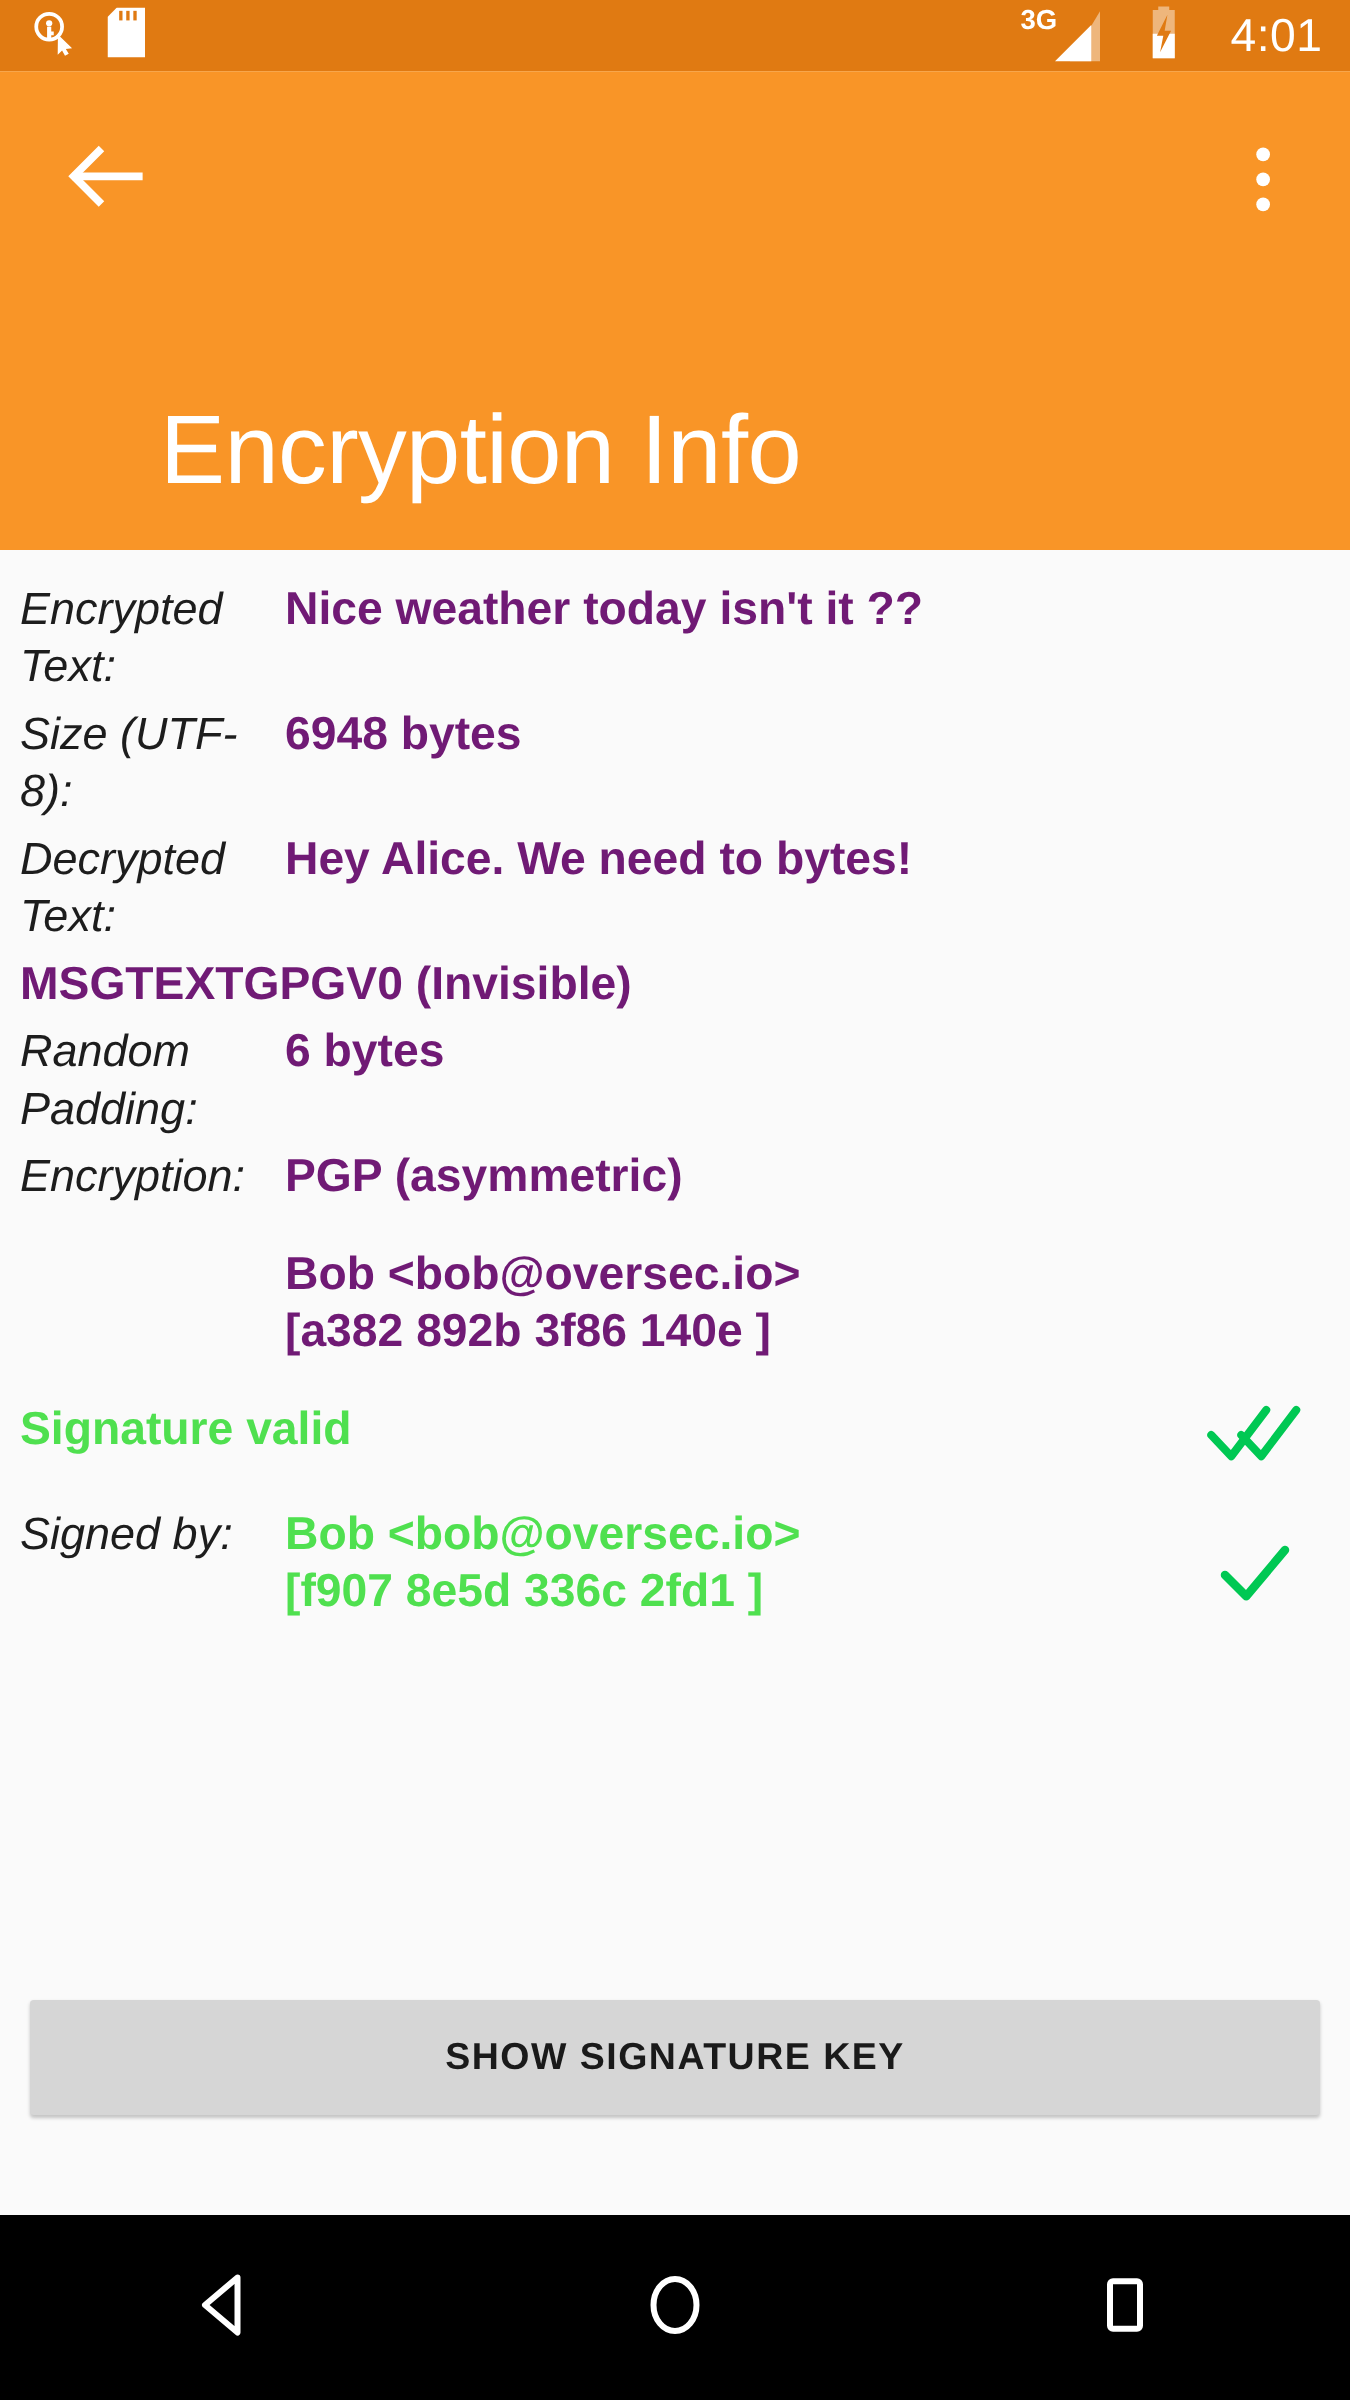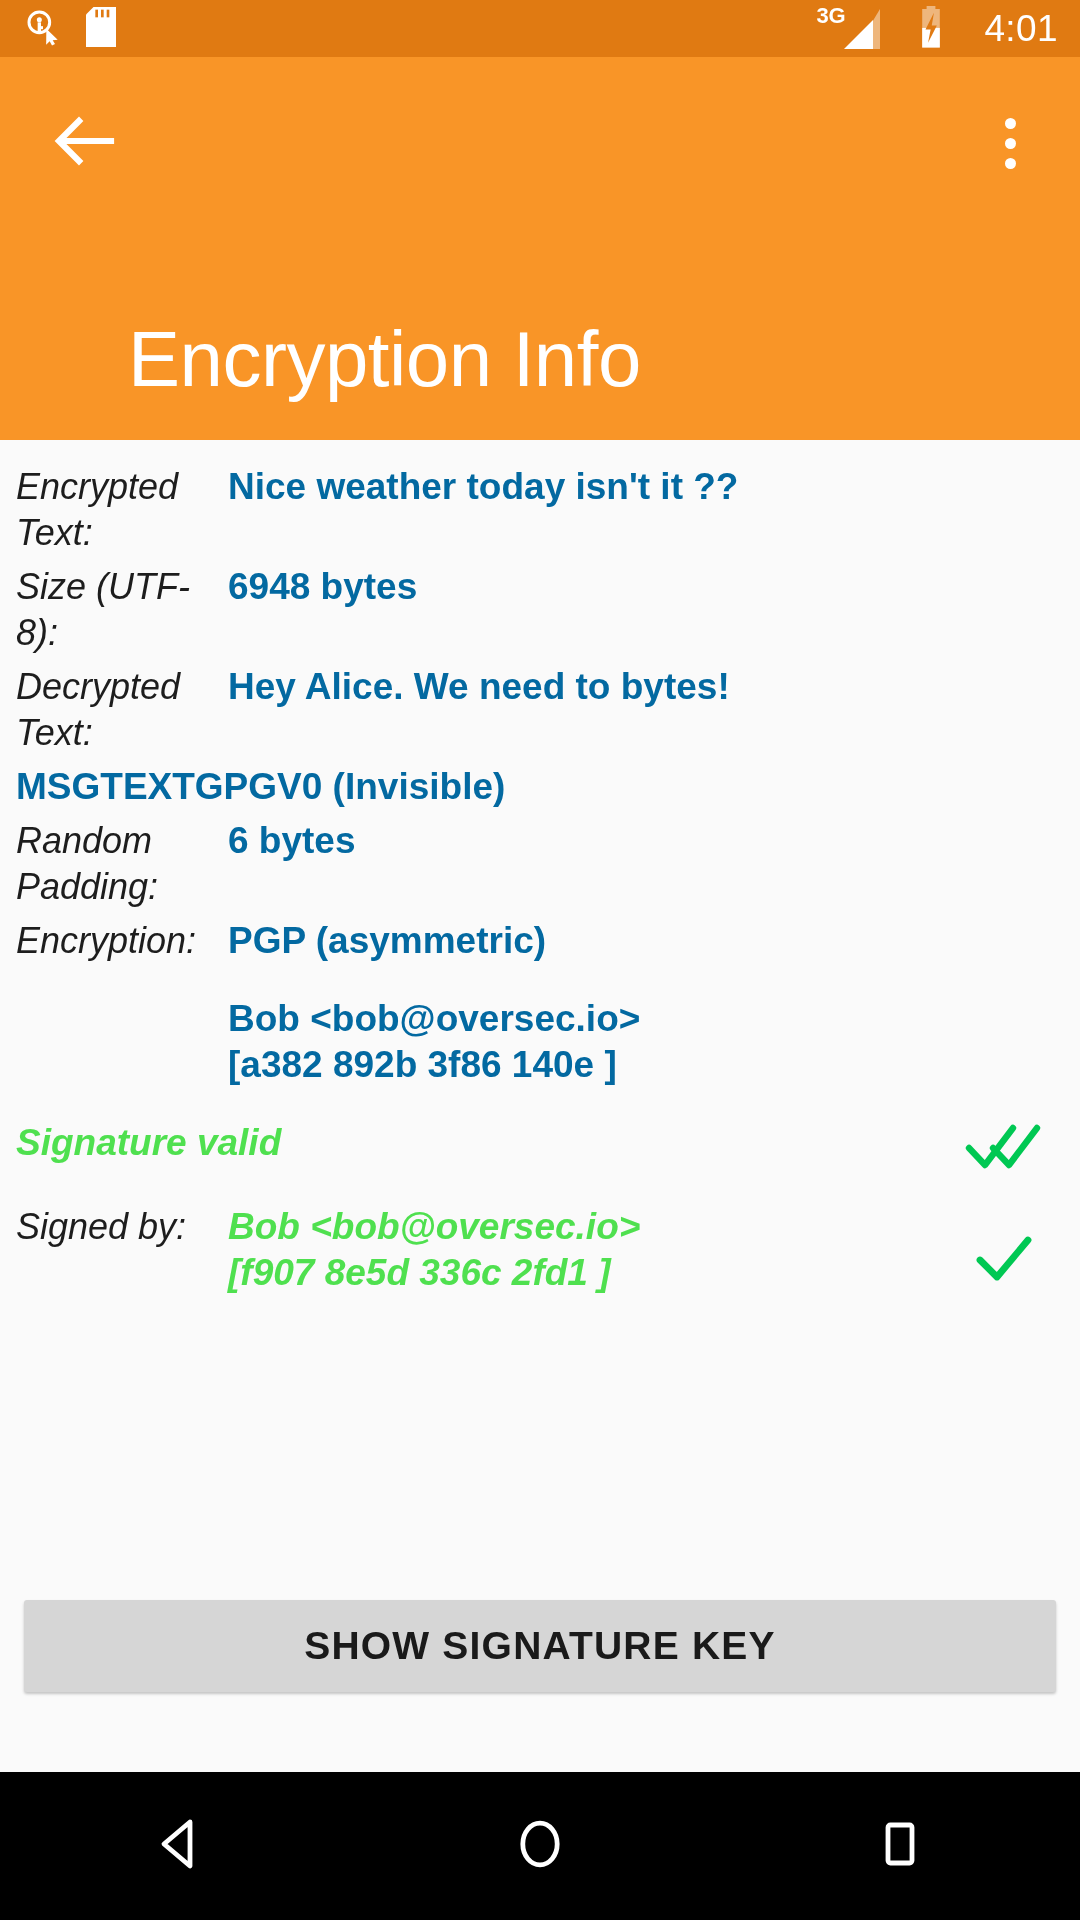--- a/index.html
+++ b/index.html
@@ -58,40 +58,40 @@
     position: relative;
   }
   .label {
     width: 212px; flex: 0 0 212px;
     font-size: 36px; line-height: 46px; color: #1d1d1d; font-weight: 400;
     padding-top: 8px;
     font-style: italic;
   }
   .value {
     flex: 1 1 auto;
-    font-size: 37px; line-height: 46px; color: #0369a1; font-weight: bold;
+    font-size: 37px; line-height: 46px; color: #701a75; font-weight: bold;
     padding-top: 8px;
     white-space: pre-line;
   }
-  .value.green { color: #4FE04F; font-style: italic; }
+  .value.green { color: #4FE04F; }
   .spacer-row { height: 24px; }
   .check-slot {
     flex: 0 0 120px; display: flex; align-items: flex-start; justify-content: center;
     padding-top: 10px;
   }
 
   
   .btn-wrap { position: absolute; left: 0; top: 1160px; width: 1080px; padding: 0 24px; }
   .show-btn {
     width: 100%; height: 92px;
     background: #D6D6D6;
     border: none; border-radius: 3px;
     box-shadow: 0 2px 3px rgba(0,0,0,0.22);
     font-family: "Liberation Sans", sans-serif;
-    font-size: 39px; font-weight: bold; letter-spacing: 1.2px;
+    font-size: 30px; font-weight: bold; letter-spacing: 1.2px;
     color: #1a1a1a; cursor: pointer;
     display: flex; align-items: center; justify-content: center;
   }
 
   
   .navbar {
     position: absolute; left: 0; top: 1772px; width: 1080px; height: 148px;
     background: #000000;
     display: flex; align-items: center; justify-content: space-around;
   }

